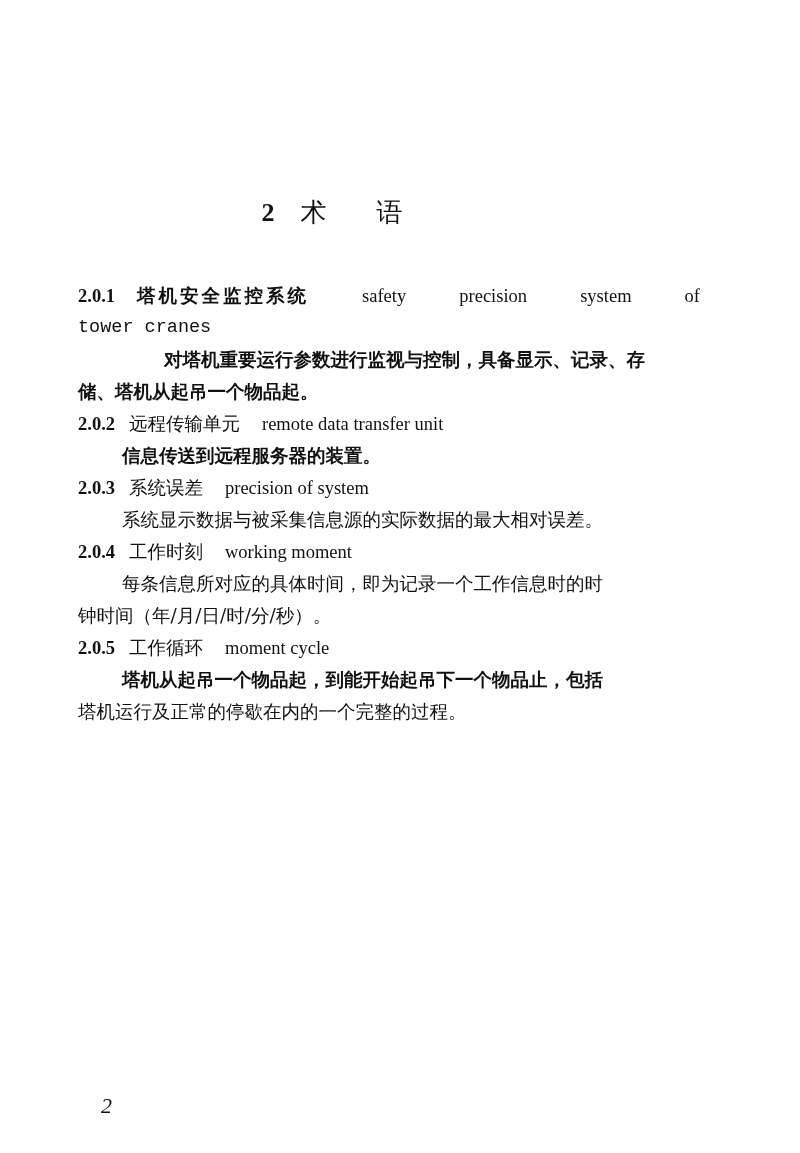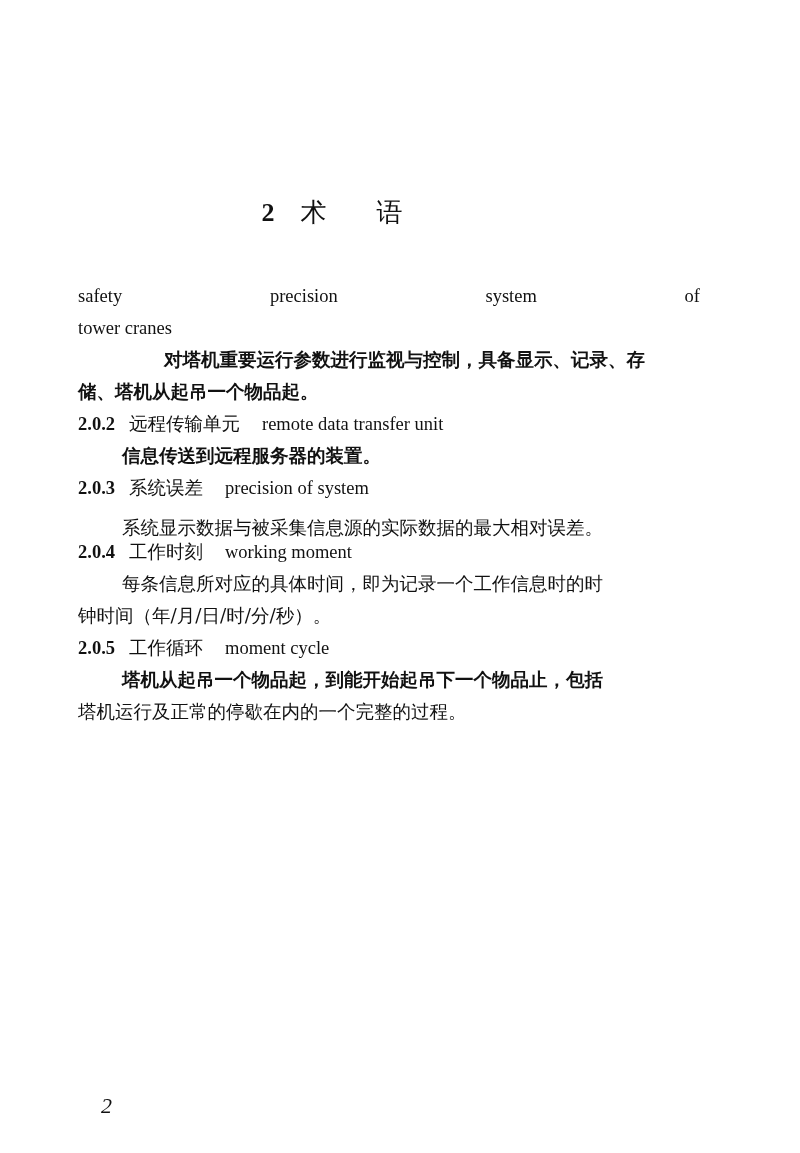--- a/index.html
+++ b/index.html
@@ -23,39 +23,42 @@
 </style>
 </head>
 <body>
 
 <div class="title">
   <span class="num">2</span><span class="w1">术</span><span class="w2">语</span>
 </div>
 
 <div class="line" style="top:283px;">
   <div class="just">
+    <span>
+      <span class="num">2.0.1</span><span class="gap"></span><span class="zh-b">塔机安全监控系统</span>
+    </span>
     <span class="en">safety</span>
     <span class="en">precision</span>
     <span class="en">system</span>
     <span class="en">of</span>
   </div>
 </div>
-<div class="line en" style="top:315px;">tower cranes</div>
+<div class="line en" style="top:315px;font-family:Liberation Mono, monospace;">tower cranes</div>
 <div class="line indent" style="top:347px; font-weight:bold;margin-left:42px;">对塔机重要运行参数进行监视与控制，具备显示、记录、存</div>
 <div class="line" style="top:379px; font-weight:bold;">储、塔机从起吊一个物品起。</div>
 
 <div class="line" style="top:411px;text-align:center;">
   <span class="num">2.0.2</span><span class="gap-s"></span><span>远程传输单元</span><span class="gap"></span><span class="en">remote data transfer unit</span>
 </div>
 <div class="line indent" style="top:443px; font-weight:bold;">信息传送到远程服务器的装置。</div>
 
 <div class="line" style="top:475px;">
   <span class="num">2.0.3</span><span class="gap-s"></span><span>系统误差</span><span class="gap"></span><span class="en">precision of system</span>
 </div>
-<div class="line indent" style="top:507px;margin-top:8px;">系统显示数据与被采集信息源的实际数据的最大相对误差。</div>
+<div class="line indent" style="top:507px;">系统显示数据与被采集信息源的实际数据的最大相对误差。</div>
 
 <div class="line" style="top:539px;">
   <span class="num">2.0.4</span><span class="gap-s"></span><span>工作时刻</span><span class="gap"></span><span class="en">working moment</span>
 </div>
 <div class="line indent" style="top:571px;">每条信息所对应的具体时间，即为记录一个工作信息时的时</div>
 <div class="line" style="top:603px;">钟时间（年/月/日/时/分/秒）。</div>
 
 <div class="line" style="top:635px;">
   <span class="num">2.0.5</span><span class="gap-s"></span><span>工作循环</span><span class="gap"></span><span class="en">moment cycle</span>
 </div>

